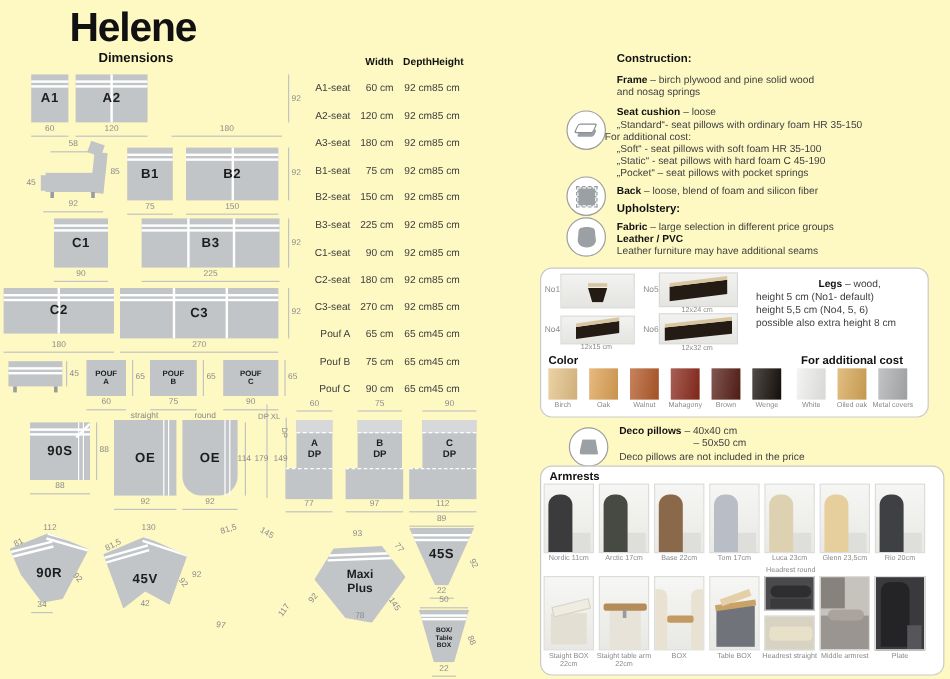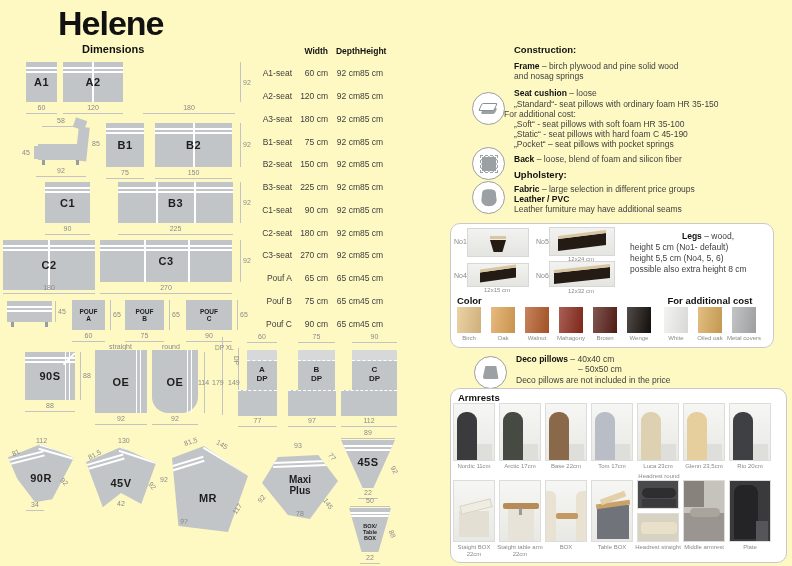--- a/index.html
+++ b/index.html
@@ -121,21 +121,21 @@
       <div class="hl" style="top:9px"></div>
     <div class="vl" style="left:38px"></div>
       <div class="vl" style="left:76px"></div>
     <div class="mlbl">B3</div>
   </div>
   <div class="wdim" style="left:45px;top:225px;width:45px;">90</div>
   <div class="wdim" style="left:118px;top:225px;width:115px;">225</div>
   <div class="vline" style="left:240px;top:182px;height:41px;"></div>
   <div class="dim" style="left:243px;top:199px;">92</div>
 
-  <div class="mod" style="left:3px;top:240px;width:92px;height:50px;">
+  <div class="mod" style="left:3px;top:240px;width:92px;height:38px;">
     <div class="hl" style="top:5px"></div>
       <div class="hl" style="top:9px"></div>
       <div class="vl" style="left:45px"></div>
     <div class="mlbl">C2</div>
   </div>
   <div class="mod" style="left:100px;top:240px;width:132px;height:42px;">
     <div class="hl" style="top:5px"></div>
       <div class="hl" style="top:9px"></div>
     <div class="vl" style="left:44px"></div>
       <div class="vl" style="left:88px"></div>
@@ -273,27 +273,20 @@
     <div class="stripe" style="left:-1px;top:16px;width:40px;transform:rotate(-16deg);"></div>
     <div class="stripe" style="left:33px;top:5px;width:40px;transform:rotate(18deg);"></div>
     <div class="stripe" style="left:32px;top:9px;width:40px;transform:rotate(18deg);"></div>
     <div class="mlbl" style="top:10px;">45V</div>
   </div>
   <div class="dim" style="left:118px;top:437px;">130</div>
   <div class="dim" style="left:88px;top:451px;transform:rotate(-28deg);">81,5</div>
   <div class="dim" style="left:148px;top:482px;transform:rotate(52deg);">92</div>
   <div class="dim" style="left:117px;top:500px;">42</div>
 
-  <div class="mod" style="left:168px;top:446px;width:80px;height:86px;clip-path:polygon(5% 14%,45% 0%,100% 35%,75% 100%,13% 93%);">
-    <div class="stripe" style="left:0px;top:15px;width:36px;transform:rotate(-17deg);"></div>
-    <div class="stripe" style="left:1px;top:19px;width:36px;transform:rotate(-17deg);"></div>
-    <div class="stripe" style="left:33px;top:9px;width:48px;transform:rotate(31deg);"></div>
-    <div class="stripe" style="left:32px;top:13px;width:48px;transform:rotate(31deg);"></div>
-    <div class="mlbl" style="top:18px;">MR</div>
-  </div>
   <div class="dim" style="left:184px;top:438px;transform:rotate(-18deg);">81,5</div>
   <div class="dim" style="left:216px;top:441px;transform:rotate(30deg);">145</div>
   <div class="dim" style="left:160px;top:476px;">92</div>
   <div class="dim" style="left:180px;top:518px;transform:rotate(10deg);">97</div>
   <div class="dim" style="left:232px;top:505px;transform:rotate(-55deg);">117</div>
 
   <div class="mod" style="left:262px;top:451px;width:76px;height:68px;clip-path:polygon(21% 9%,74% 6%,100% 44%,63% 100%,34% 94%,0% 47%);">
     <div class="stripe" style="left:12px;top:10px;width:52px;transform:rotate(-2deg);"></div>
     <div class="stripe" style="left:11px;top:14px;width:54px;transform:rotate(-2deg);"></div>
     <div class="mlbl small" style="font-size:10px;line-height:11px;font-weight:bold;">

